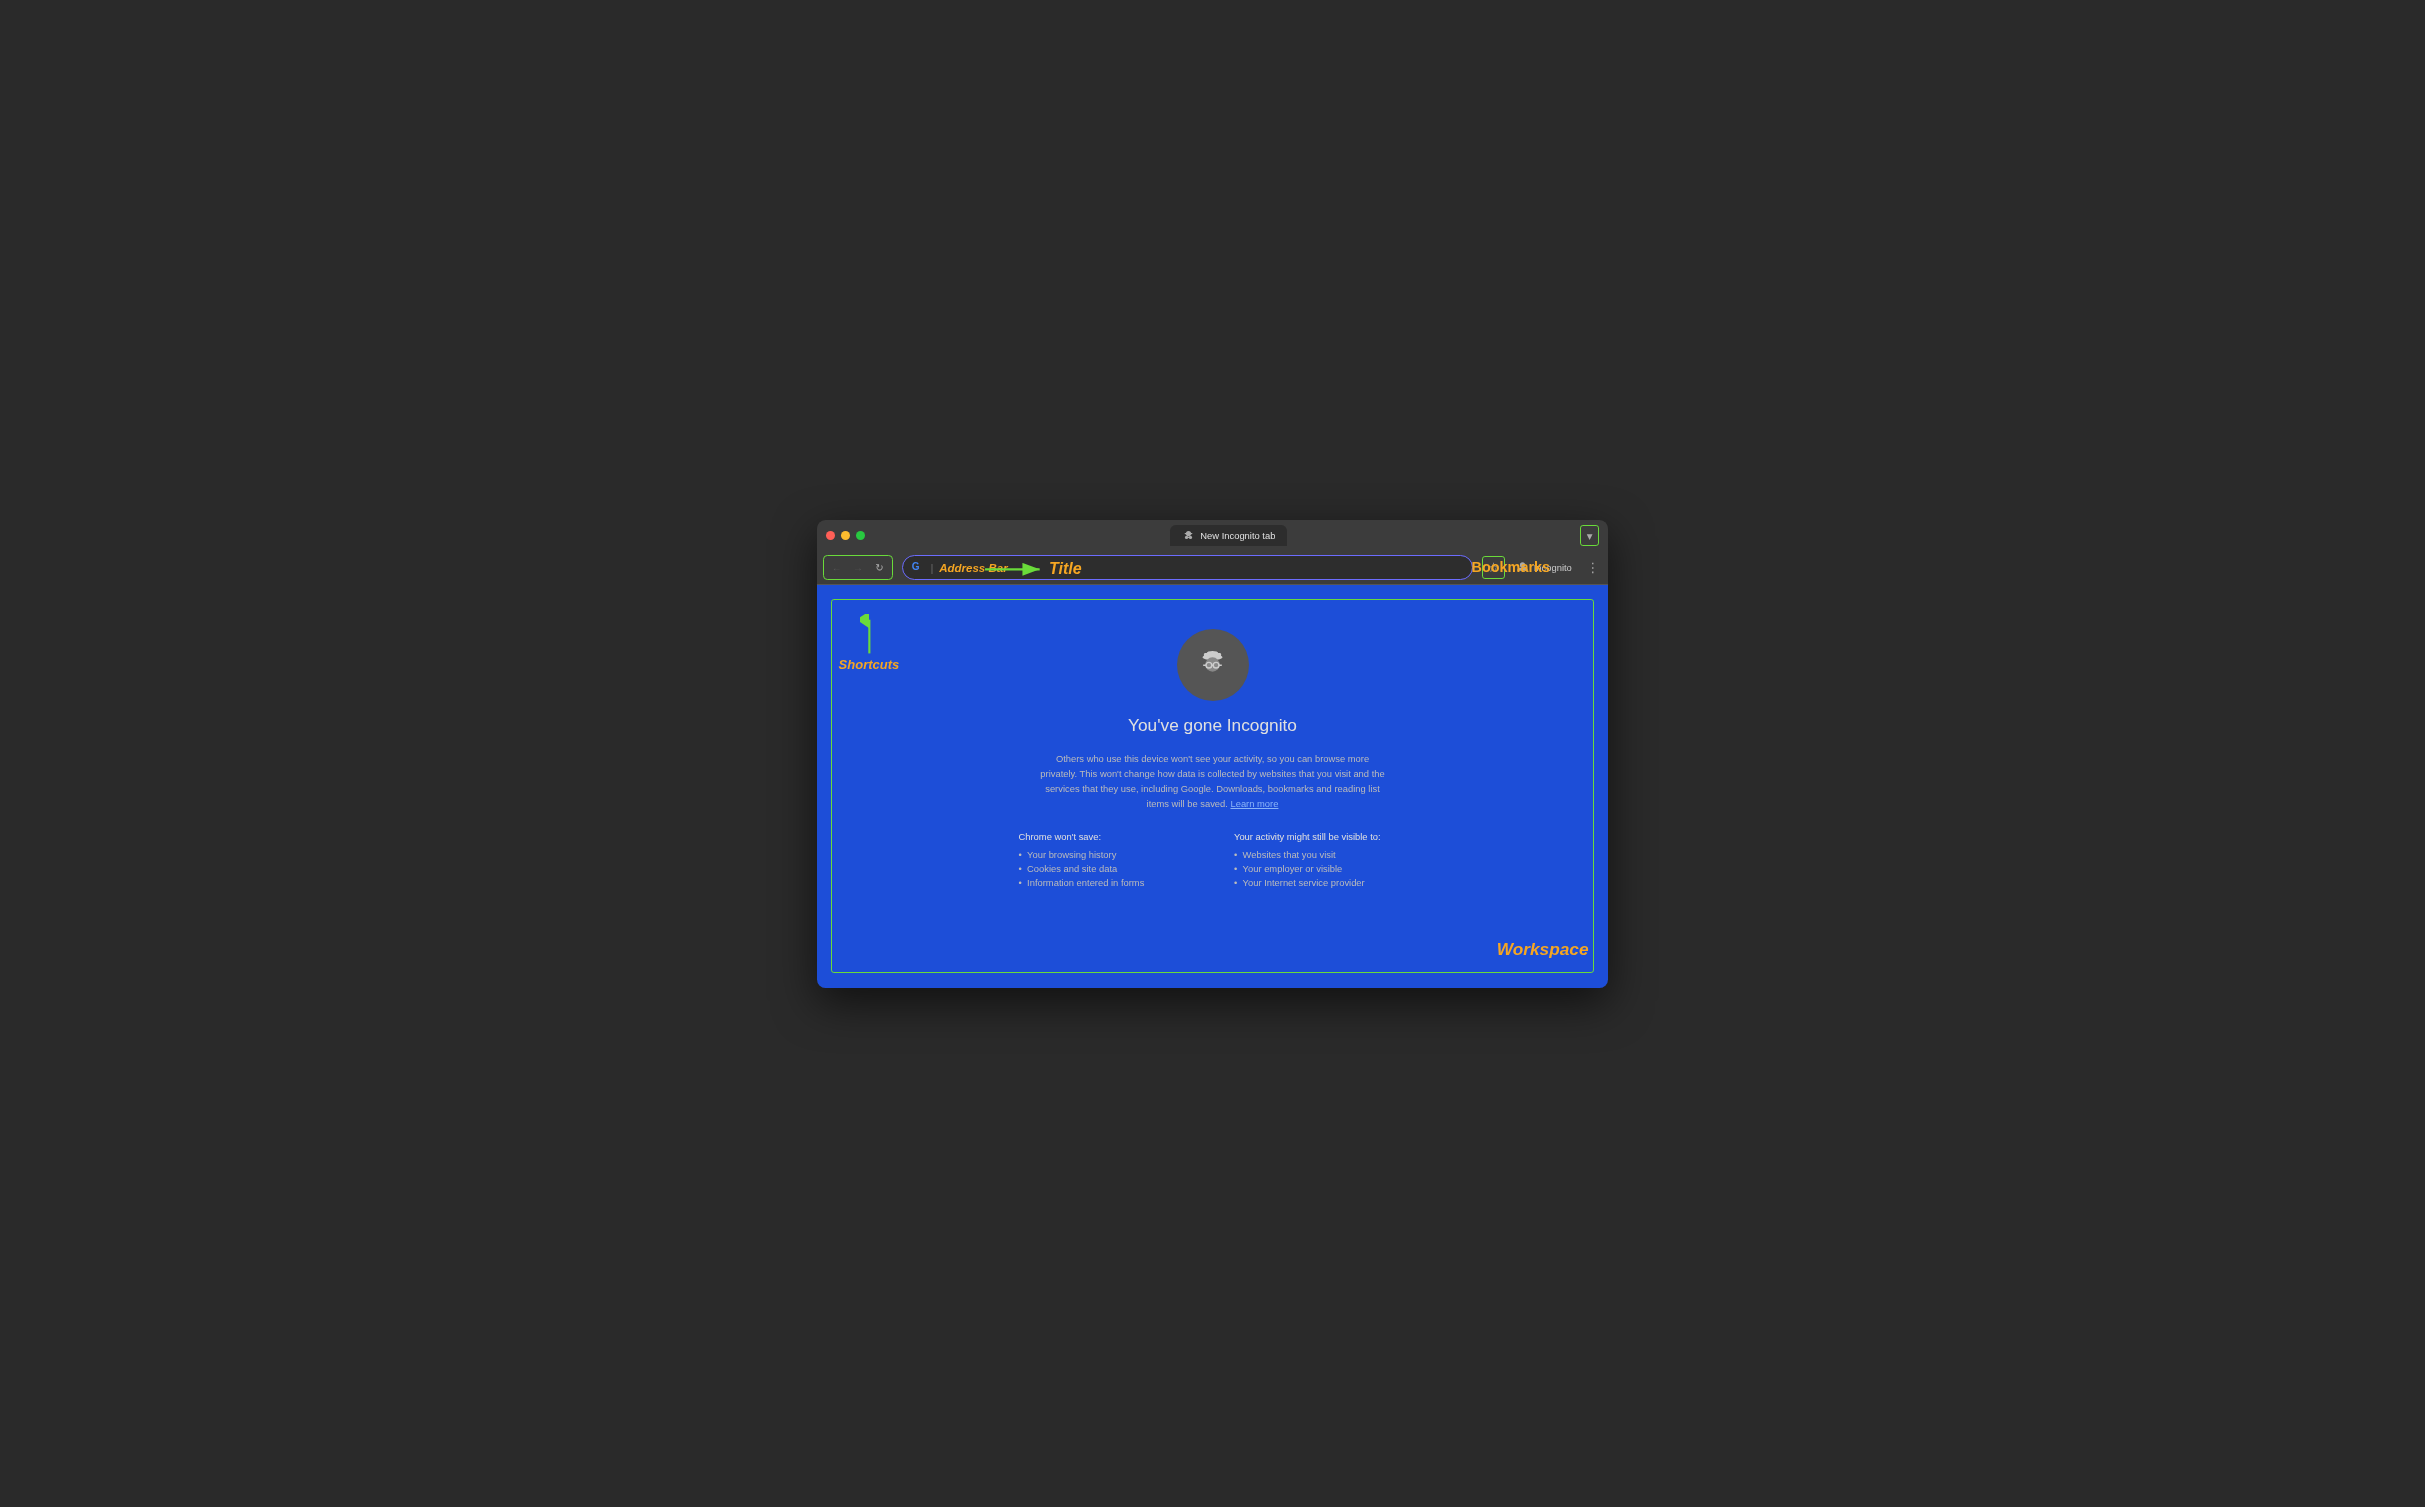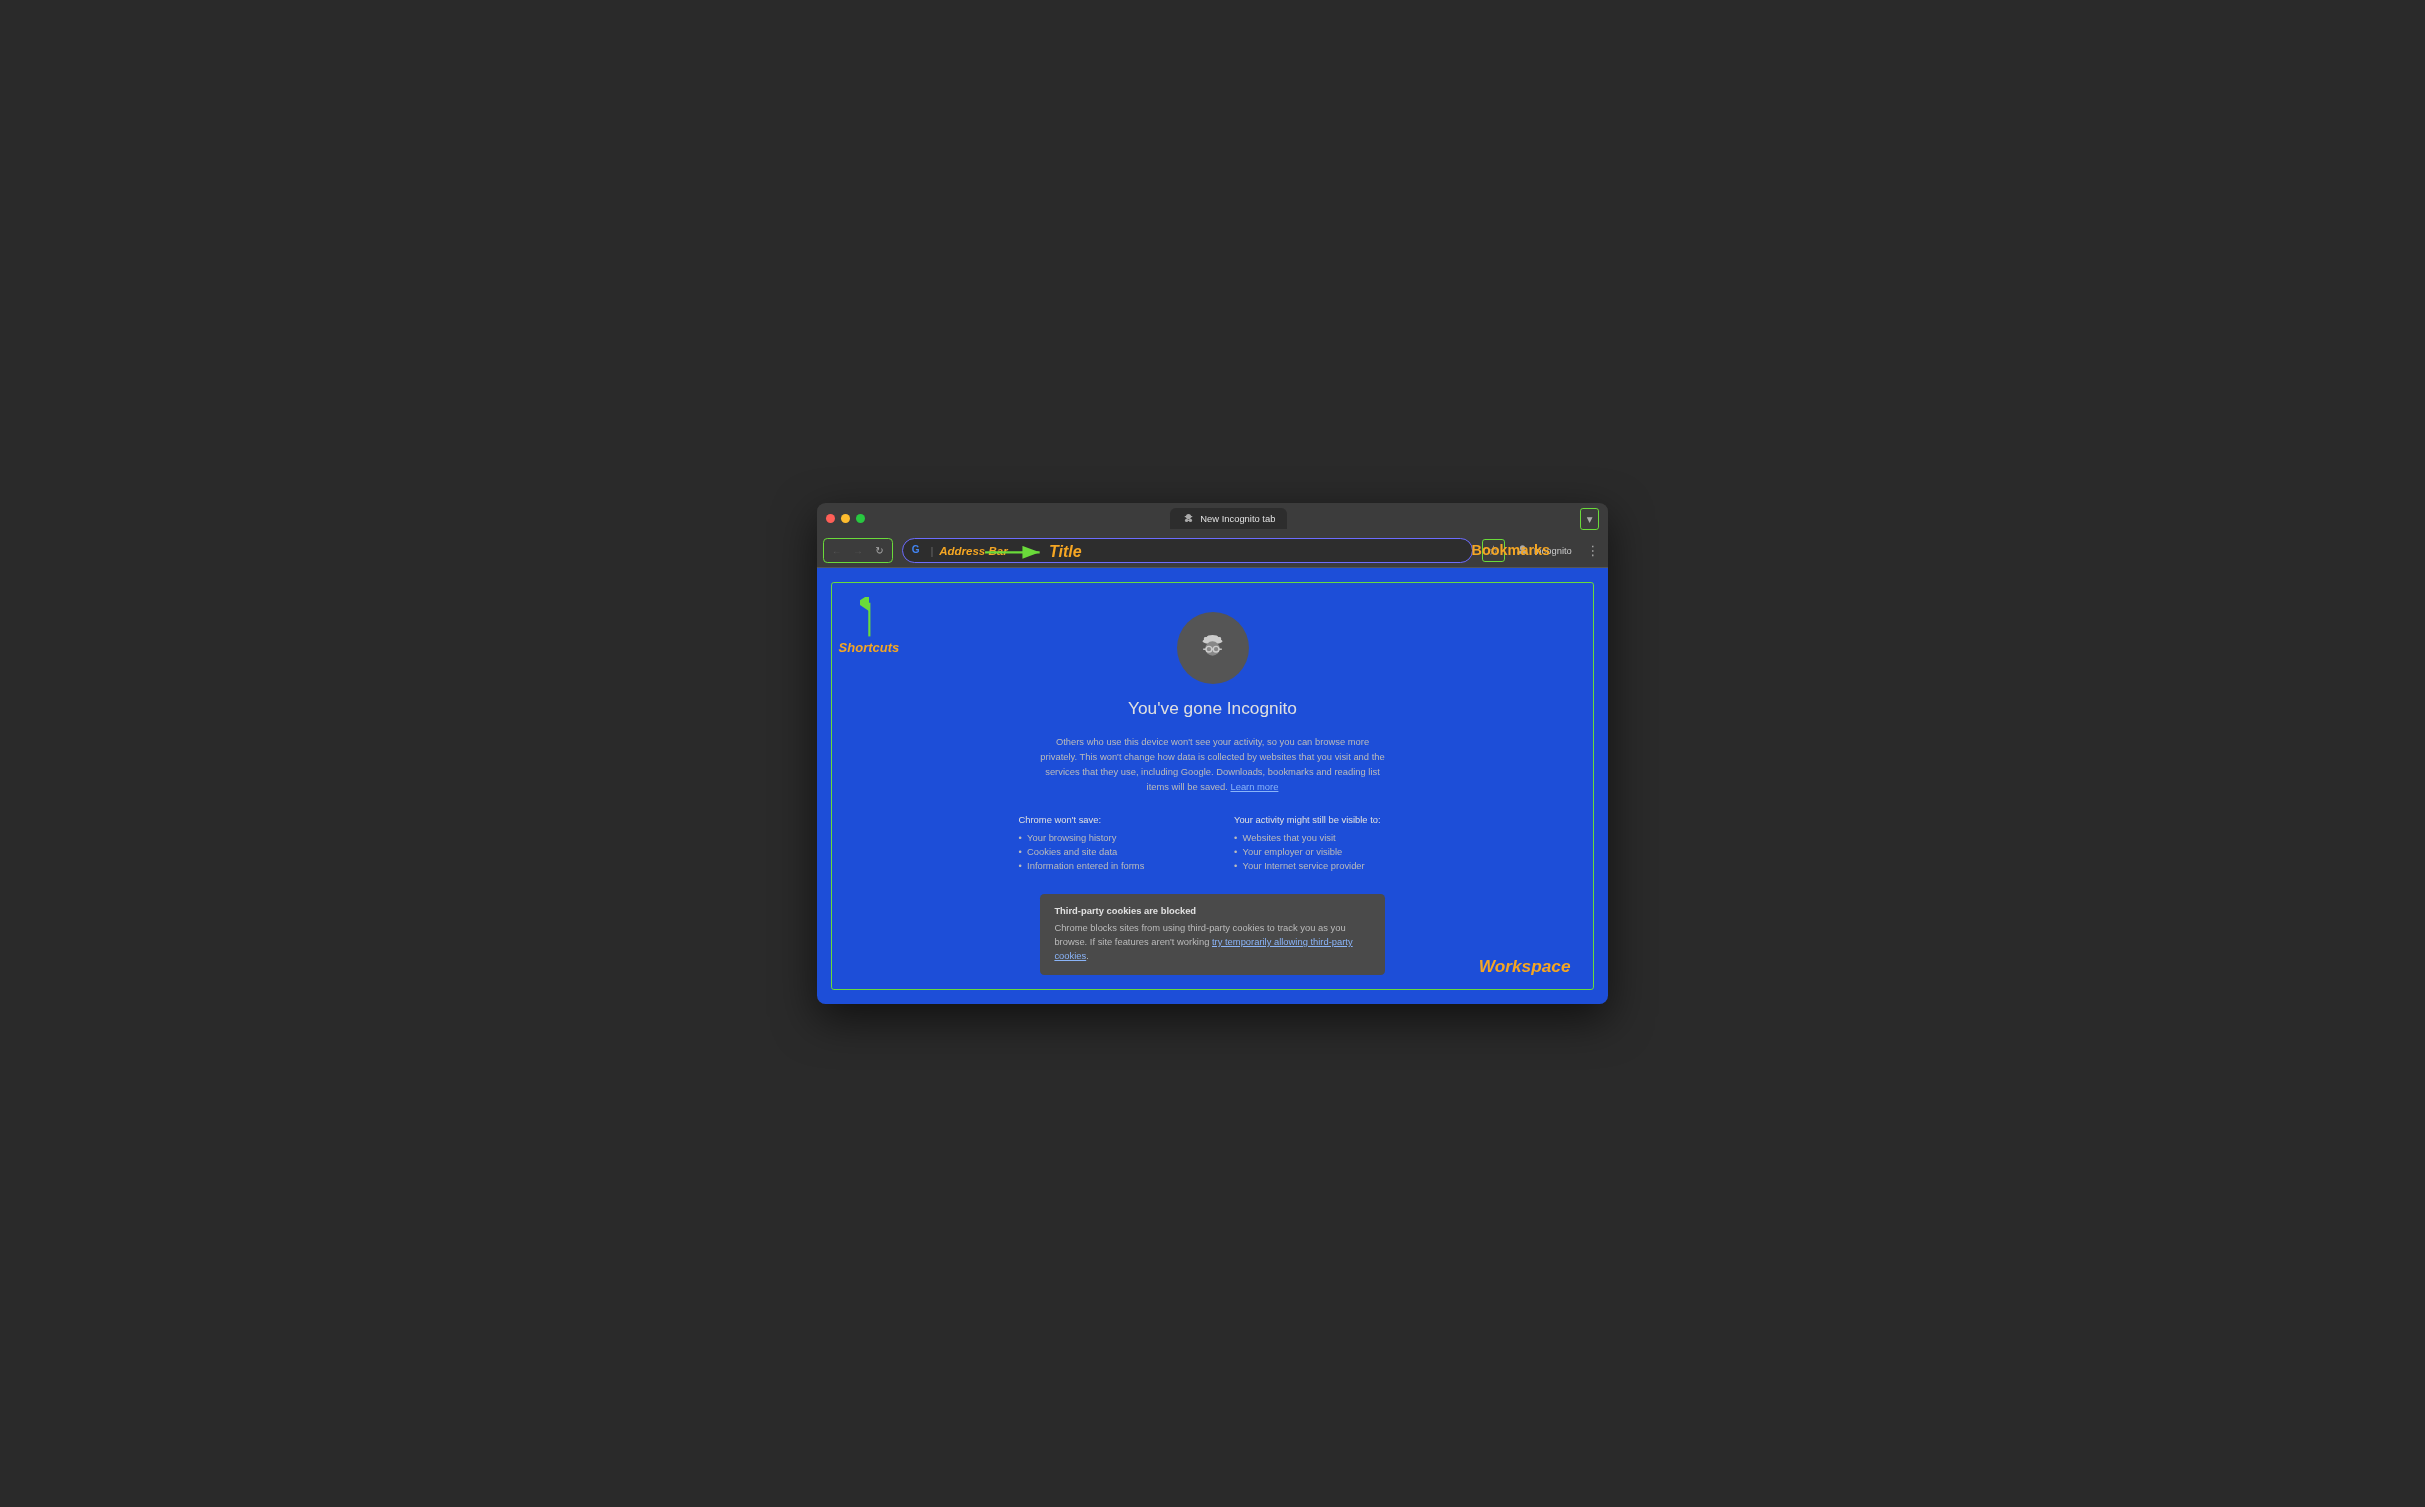--- a/index.html
+++ b/index.html
@@ -252,21 +252,21 @@
       flex-direction: column;
       align-items: center;
       justify-content: flex-start;
       padding: 29px 14.4px 14.4px;
       position: relative;
     }
 
     .workspace-label {
       position: absolute;
       bottom: 11.5px;
-      right: 22px;
+      right: 4px;
       color: #f5a623;
       font-weight: 700;
       font-size: 17.3px;
       font-style: italic;
     }
 
     
     .incognito-hero-icon {
       width: 72px;
       height: 72px;
@@ -505,26 +505,20 @@
           <div class="col-list">
             <p class="col-title">Your activity might still be visible to:</p>
             <ul class="col-items">
               <li><span>Websites that you visit</span></li>
               <li><span>Your employer or visible</span></li>
               <li><span>Your Internet service provider</span></li>
             </ul>
           </div>
         </div>
 
-        <div class="cookies-notice">
-          <p class="cookies-title">Third-party cookies are blocked</p>
-          <p class="cookies-text">
-            <span>Chrome blocks sites from using third-party cookies to track you as you browse. If site features aren't working </span><span class="cookies-link">try temporarily allowing third-party cookies</span><span>.</span>
-          </p>
-        </div>
 
         <div class="workspace-label">Workspace</div>
       </div>
     </div>
 
   </div>
 
   <div class="title-arrow-container">
     <svg width="65" height="18.7" viewBox="0 0 90 26">
       <defs>

